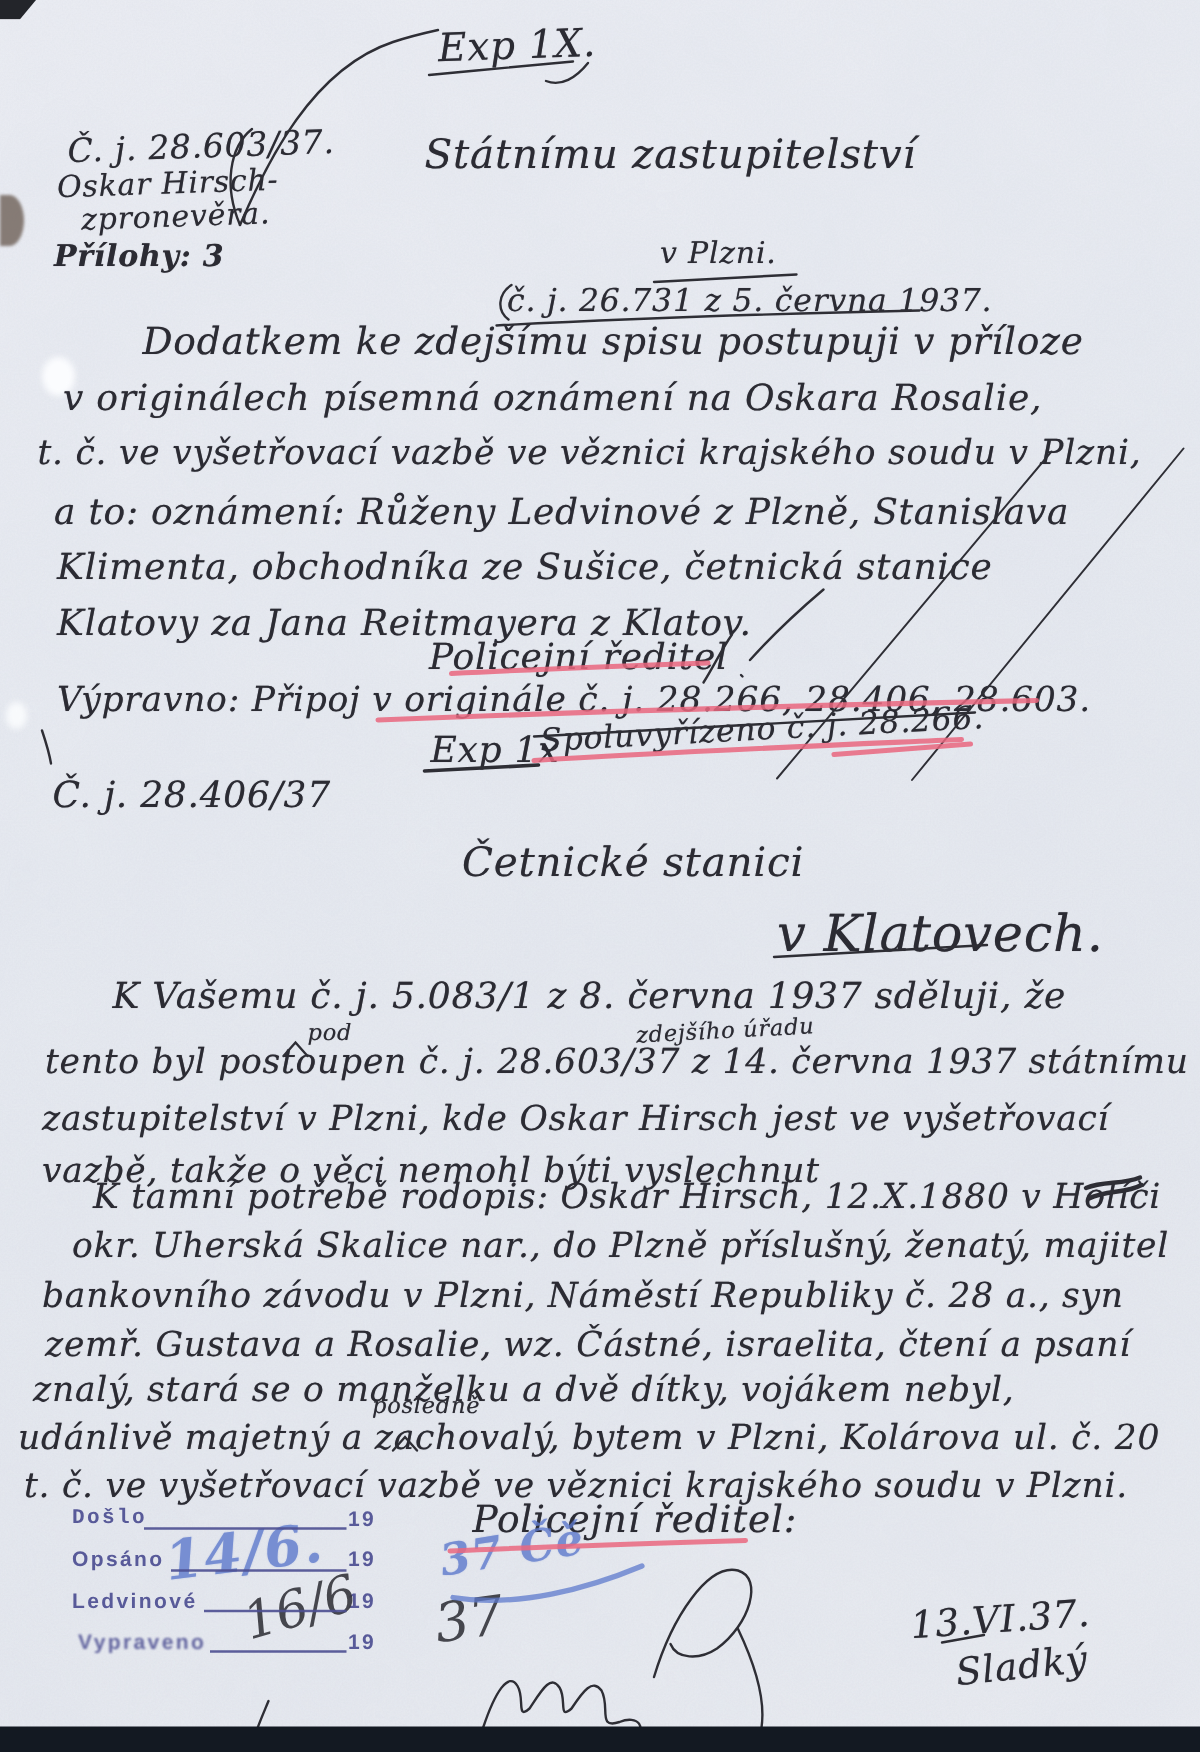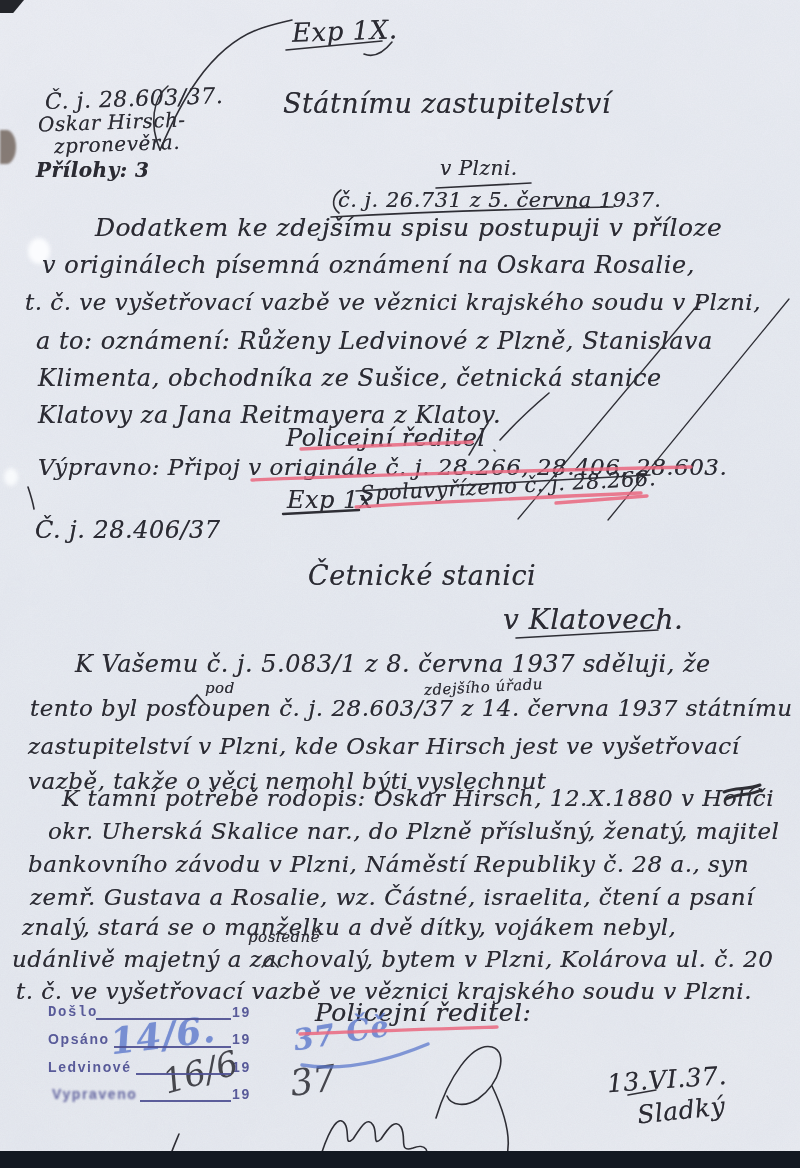--- a/index.html
+++ b/index.html
@@ -83,21 +83,21 @@
 
   <div class="hw" style="left:286px;top:424px;font-size:24px;">Policejní ředitel</div>
 
   <div class="hw" style="left:38px;top:454px;font-size:23px;">Výpravno: Připoj v originále č. j. 28.266, 28.406, 28.603.</div>
   <div class="hw" style="left:287px;top:486px;font-size:24px;">Exp 1x</div>
   <div class="hw" style="left:360px;top:474px;font-size:21px;transform:rotate(-3deg);">Spoluvyřízeno č. j. 28.266.</div>
 
   <div class="hw" style="left:35px;top:516px;font-size:24px;">Č. j. 28.406/37</div>
 
   <div class="hw" style="left:308px;top:560px;font-size:27px;">Četnické stanici</div>
-  <div class="hw" style="left:503px;top:603px;font-size:28px;">v Klatovech.</div>
+  <div class="hw" style="left:518px;top:603px;font-size:34px;">v Klatovech.</div>
 
   <div class="hw" style="left:75px;top:650px;font-size:24px;">K Vašemu č. j. 5.083/1 z 8. června 1937 sděluji, že</div>
   <div class="hw" style="left:176px;top:679px;font-size:15px;margin-left:29px;">pod</div>
   <div class="hw" style="left:424px;top:678px;font-size:15px;transform:rotate(-3deg);">zdejšího úřadu</div>
   <div class="hw" style="left:30px;top:695px;font-size:23px;">tento byl postoupen č. j. 28.603/37 z 14. června 1937 státnímu</div>
   <div class="hw" style="left:28px;top:733px;font-size:23px;">zastupitelství v Plzni, kde Oskar Hirsch jest ve vyšetřovací</div>
   <div class="hw" style="left:28px;top:768px;font-size:23px;">vazbě, takže o věci nemohl býti vyslechnut</div>
 
   <div class="hw" style="left:62px;top:785px;font-size:23px;">K tamní potřebě rodopis: Oskar Hirsch, 12.X.1880 v Holíči</div>
   <div class="hw" style="left:28px;top:818px;font-size:23px;margin-left:20px;">okr. Uherská Skalice nar., do Plzně příslušný, ženatý, majitel</div>

